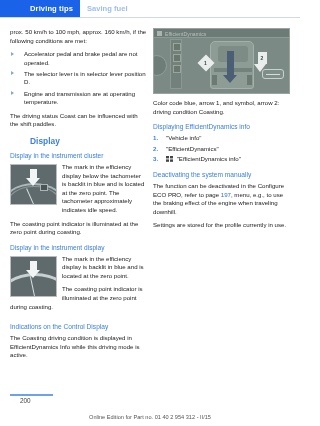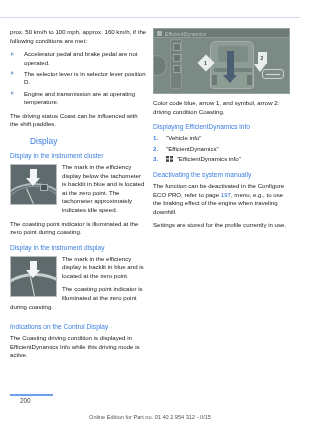--- a/index.html
+++ b/index.html
@@ -69,21 +69,21 @@
     color: #3b7fe0;
     font-size: 6.6px;
     font-weight: normal;
     margin: 6px 0 3px 0;
     line-height: 9px;
   }
   .h-blue.first { margin-top: 0; }
   .h-section {
     color: #3b7fe0;
     font-size: 8.4px;
-    font-weight: normal;
+    font-weight: bold;
     margin: 7px 0 4px 0;
     line-height: 11px;
     padding-left: 20px;
   }
 
   
   ul.bullets { margin: 0 0 5px 0; padding: 0; list-style: none; }
   ul.bullets li {
     position: relative;
     padding-left: 14px;
@@ -361,20 +361,25 @@
     font-size: 5.6px;
     color: #555;
   }
   .clear { clear: both; }
 </style>
 </head>
 <body>
 
 <div class="page">
 
+  <div class="tabbar">
+    <div class="tab-active">Driving tips</div>
+    <div class="tab-inactive">Saving fuel</div>
+    <div class="tab-rest"></div>
+  </div>
   <div class="header-rule"></div>
 
   <div class="col col-left">
 
     <p>prox. 50 km/h to 100 mph, approx. 160 km/h, if the following conditions are met:</p>
 
     <ul class="bullets">
       <li>
         <span class="bullet"></span>
         <span>Accelerator pedal and brake pedal are not operated.</span>

